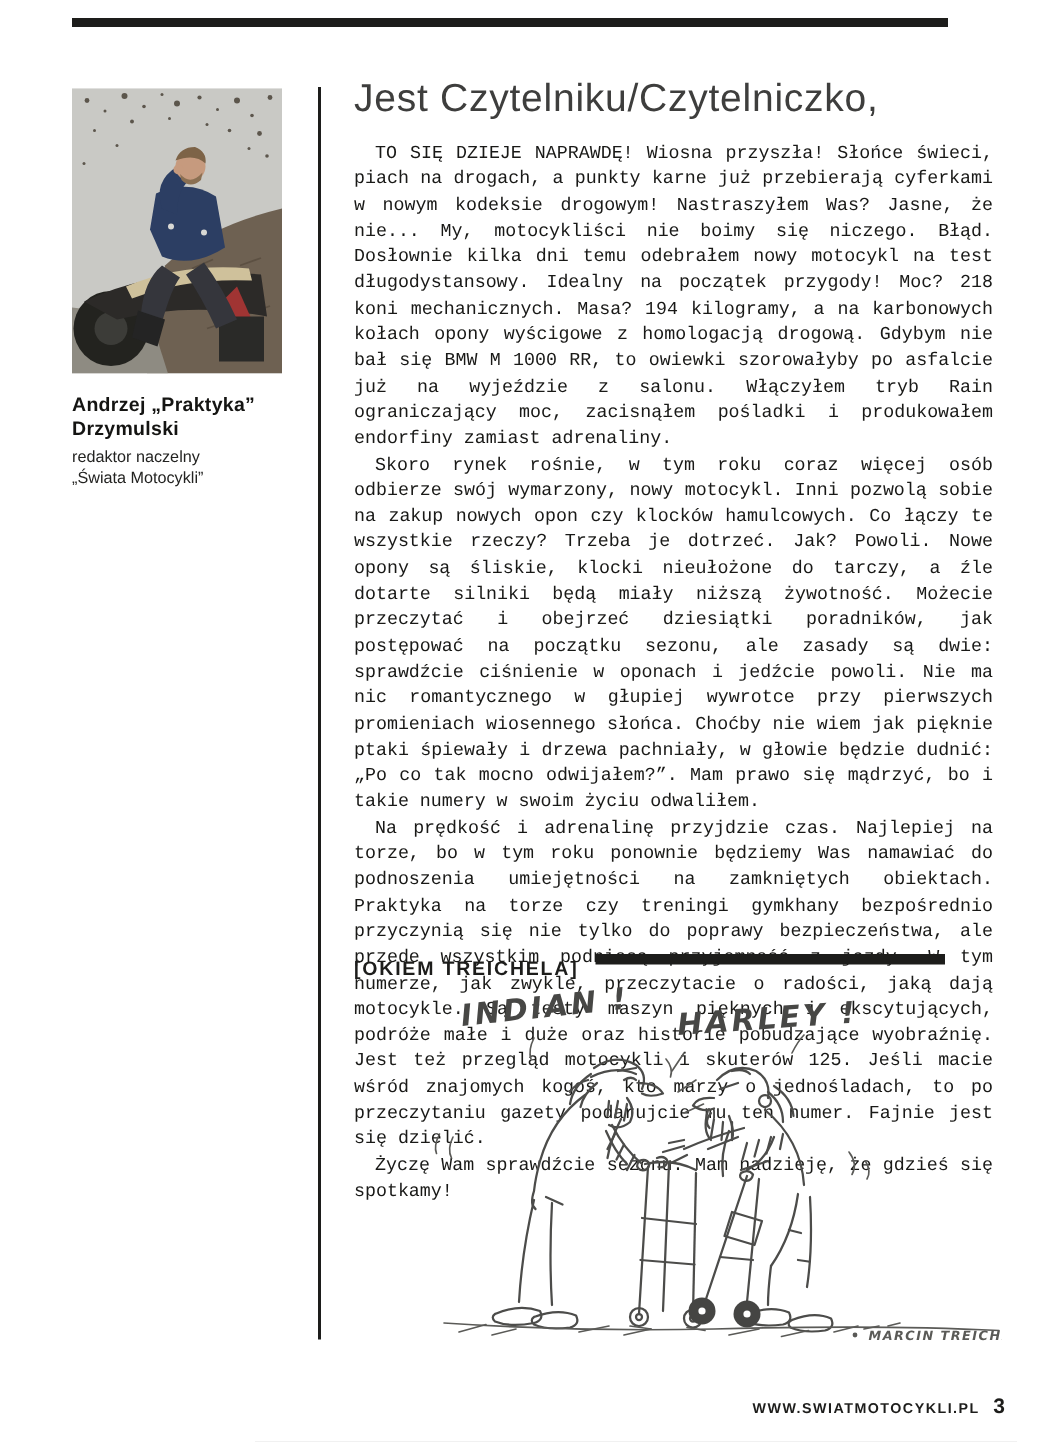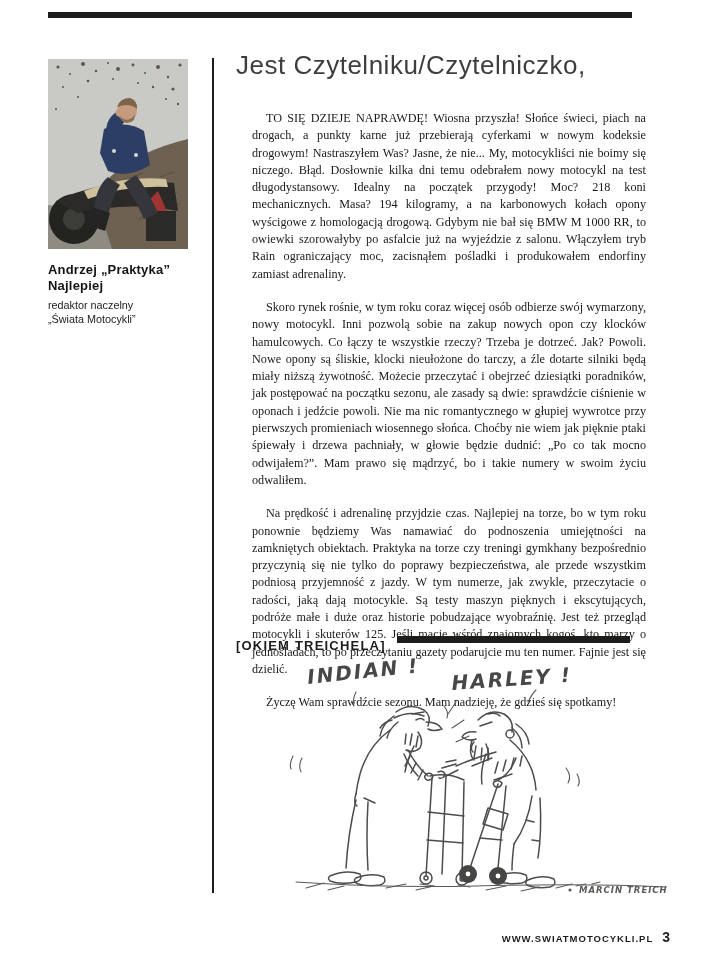--- a/index.html
+++ b/index.html
@@ -16,21 +16,21 @@
   .author-name{position:absolute;left:48px;top:262px;width:160px;font-weight:bold;font-size:13px;line-height:15.5px;color:#141412;letter-spacing:.2px;}
   .author-role{position:absolute;left:48px;top:299px;width:160px;font-size:10.8px;line-height:13.5px;color:#232321;}
 
   
   .article-title{position:absolute;left:236px;top:50px;margin:0;width:430px;
     font-family:"Liberation Sans", sans-serif;font-weight:400;font-size:26px;
     letter-spacing:.5px;color:#3e3e3d;white-space:nowrap;}
   .body-text{position:absolute;left:236px;top:94px;width:426px;
     font-family:"Liberation Serif", serif;font-size:12.2px;line-height:17.3px;
     color:#191917;text-align:justify;}
-  .body-text p{margin:16px;text-indent:14px;}
+  .body-text p{margin:0;text-indent:14px;font-family:Liberation Mono, monospace;}
 
   
   .cartoon-header{position:absolute;left:236px;top:638px;margin:0;
     font-size:13px;font-weight:bold;letter-spacing:1.2px;color:#1d1d1b;white-space:nowrap;}
   .section-rule{position:absolute;left:397px;top:636px;width:233px;height:7px;background:#1d1d1b;}
   .cartoon{position:absolute;left:236px;top:650px;width:432px;height:282px;}
   .cartoon svg{display:block;}
   .hand-label{font-family:"DejaVu Sans", sans-serif;font-style:italic;font-weight:bold;
     font-size:20px;letter-spacing:2px;fill:#474745;}
   .signature{font-family:"DejaVu Sans", sans-serif;font-style:italic;font-weight:bold;
@@ -111,21 +111,21 @@
 
       <circle cx="79" cy="52" r="10" fill="#c69a7e"></circle>
       <circle cx="71" cy="54" r="3.4" fill="#c69a7e"></circle>
       <path d="M69,48 Q72,39 82,39 Q90,42 89,50 Q82,43 69,48 Z" fill="#7d6347"></path>
       <path d="M72,57 Q79,65 87,56 L86,61 Q79,67 73,61 Z" fill="#8a6f52"></path>
     </svg>
   </figure>
 
   <div class="author-name">
     <div>Andrzej „Praktyka”</div>
-    <div>Najlepiej</div>
+    <div>Drzymulski</div>
   </div>
   <div class="author-role">
     <div>redaktor naczelny</div>
     <div>„Świata Motocykli”</div>
   </div>
 
   <h1 class="article-title">Jest Czytelniku/Czytelniczko,</h1>
 
   <div class="body-text">
     <p>TO SIĘ DZIEJE NAPRAWDĘ! Wiosna przyszła! Słońce świeci, piach na drogach, a punkty karne już przebierają cyferkami w nowym kodeksie drogowym! Nastraszyłem Was? Jasne, że nie... My, motocykliści nie boimy się niczego. Błąd. Dosłownie kilka dni temu odebrałem nowy motocykl na test długodystansowy. Idealny na początek przygody! Moc? 218 koni mechanicznych. Masa? 194 kilogramy, a na karbonowych kołach opony wyścigowe z homologacją drogową. Gdybym nie bał się BMW M 1000 RR, to owiewki szorowałyby po asfalcie już na wyjeździe z salonu. Włączyłem tryb Rain ograniczający moc, zacisnąłem pośladki i produkowałem endorfiny zamiast adrenaliny.</p>

